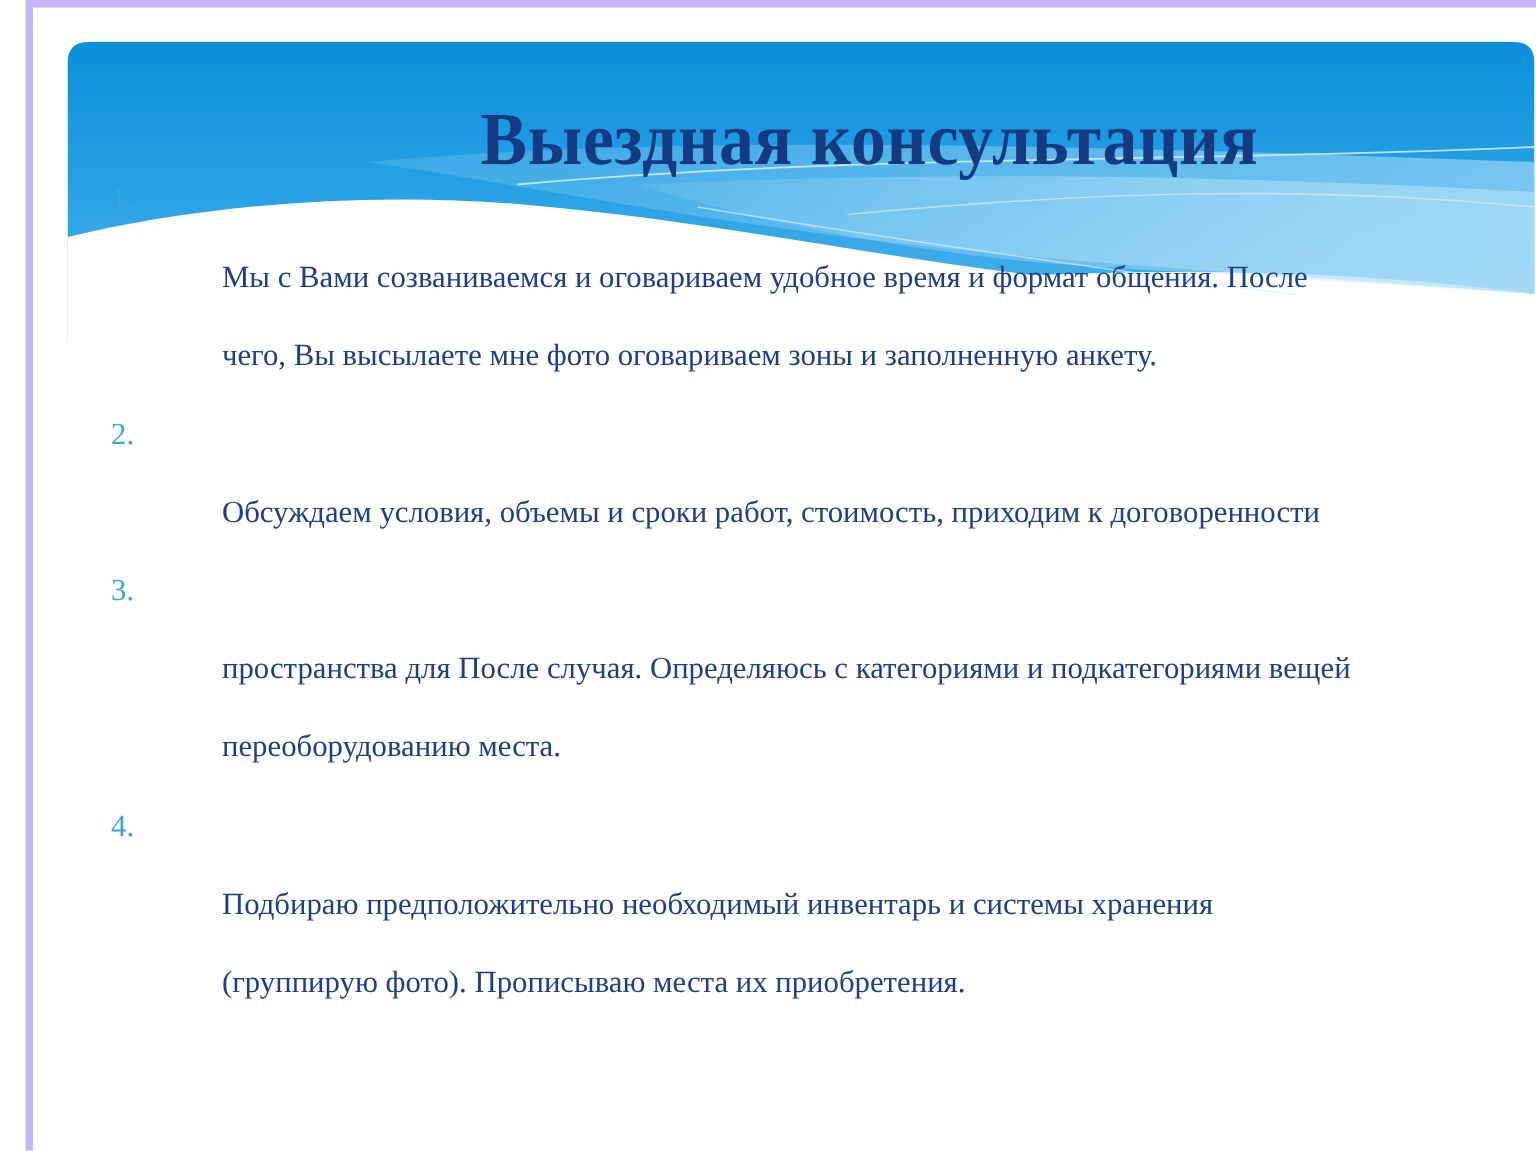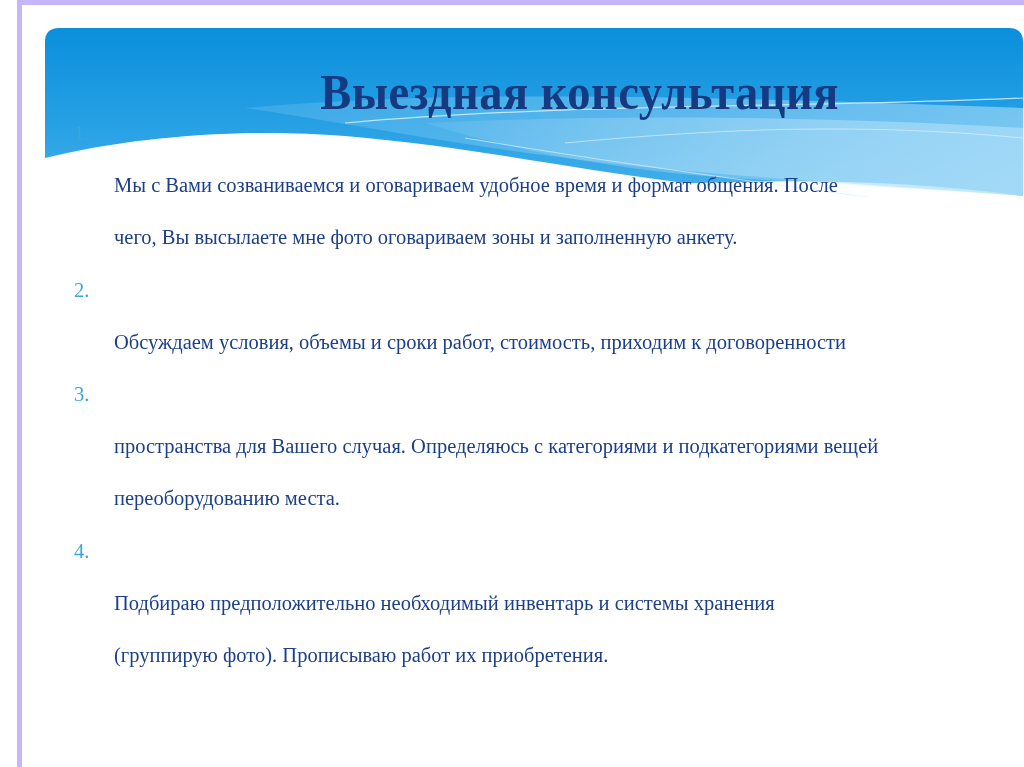--- a/index.html
+++ b/index.html
@@ -62,21 +62,21 @@
     color: #1c3f8a;
     white-space: pre-line;
   }
   .num {
     position: absolute;
     left: 0;
     top: 0;
     color: #3aa6dc;
     font-size: 20.5px;
   }
-  .line { display: block; white-space: nowrap; }
+  .line { display: block; white-space: nowrap; margin-left: 34px; }
 </style>
 </head>
 <body>
 
 <div class="slide">
 
   <div class="banner">
     <svg width="978" height="200" viewBox="0 0 978 200">
       <defs>
         <linearGradient id="bg" x1="0" y1="0" x2="0" y2="1">
@@ -113,24 +113,24 @@
       <span class="num">1.</span>
       <span class="line">Мы с Вами созваниваемся и оговариваем удобное время и формат общения. После</span>
       <span class="line">чего, Вы высылаете мне фото оговариваем зоны и заполненную анкету.</span>
     </li>
     <li class="item">
       <span class="num">2.</span>
       <span class="line">Обсуждаем условия, объемы и сроки работ, стоимость, приходим к договоренности</span>
     </li>
     <li class="item">
       <span class="num">3.</span>
-      <span class="line">пространства  для Вашего случая. Определяюсь с категориями и подкатегориями вещей</span>
+      <span class="line">пространства  для После случая. Определяюсь с категориями и подкатегориями вещей</span>
       <span class="line">переоборудованию места.</span>
     </li>
     <li class="item">
       <span class="num">4.</span>
       <span class="line">Подбираю предположительно необходимый  инвентарь и системы хранения</span>
-      <span class="line">(группирую фото). Прописываю работ их приобретения.</span>
+      <span class="line">(группирую фото). Прописываю места их приобретения.</span>
     </li>
 
   </ol>
 
 </div>
 
 </body></html>

